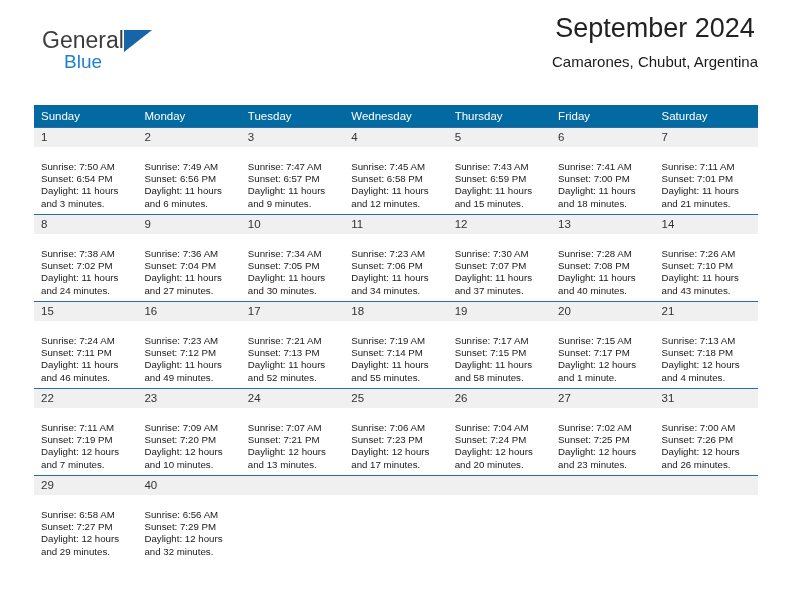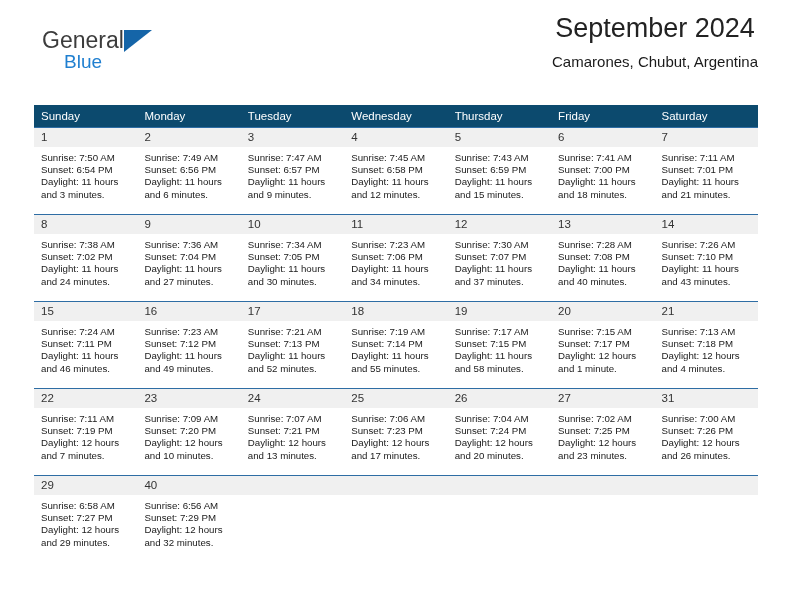--- a/index.html
+++ b/index.html
@@ -79,21 +79,21 @@
   
   .calendar {
     position: absolute;
     left: 34px;
     top: 105px;
     width: 724px;
     border-collapse: collapse;
     table-layout: fixed;
   }
   .calendar th {
-    background: #0c4a6e;
+    background: #0369a1;
     color: #ffffff;
     font-weight: normal;
     font-size: 11.5px;
     text-align: left;
     padding: 5px 0 5px 7px;
     height: 11px;
     border: none;
   }
   .calendar td {
     width: 103.4px;
@@ -114,21 +114,21 @@
     font-size: 11.5px;
     color: #333333;
     padding: 3px 0 3px 7px;
     height: 13px;
     box-sizing: content-box;
   }
   .daynum.empty {
     color: transparent;
   }
   .dayinfo {
-    padding: 5px 6px 0 7px;
+    padding: 14px 6px 0 7px;
     font-size: 9.7px;
     line-height: 12.2px;
     color: #1a1a1a;
   }
   .dayinfo div {
     white-space: nowrap;
   }
   .dayinfo .daylight {
     white-space: normal;
   }

